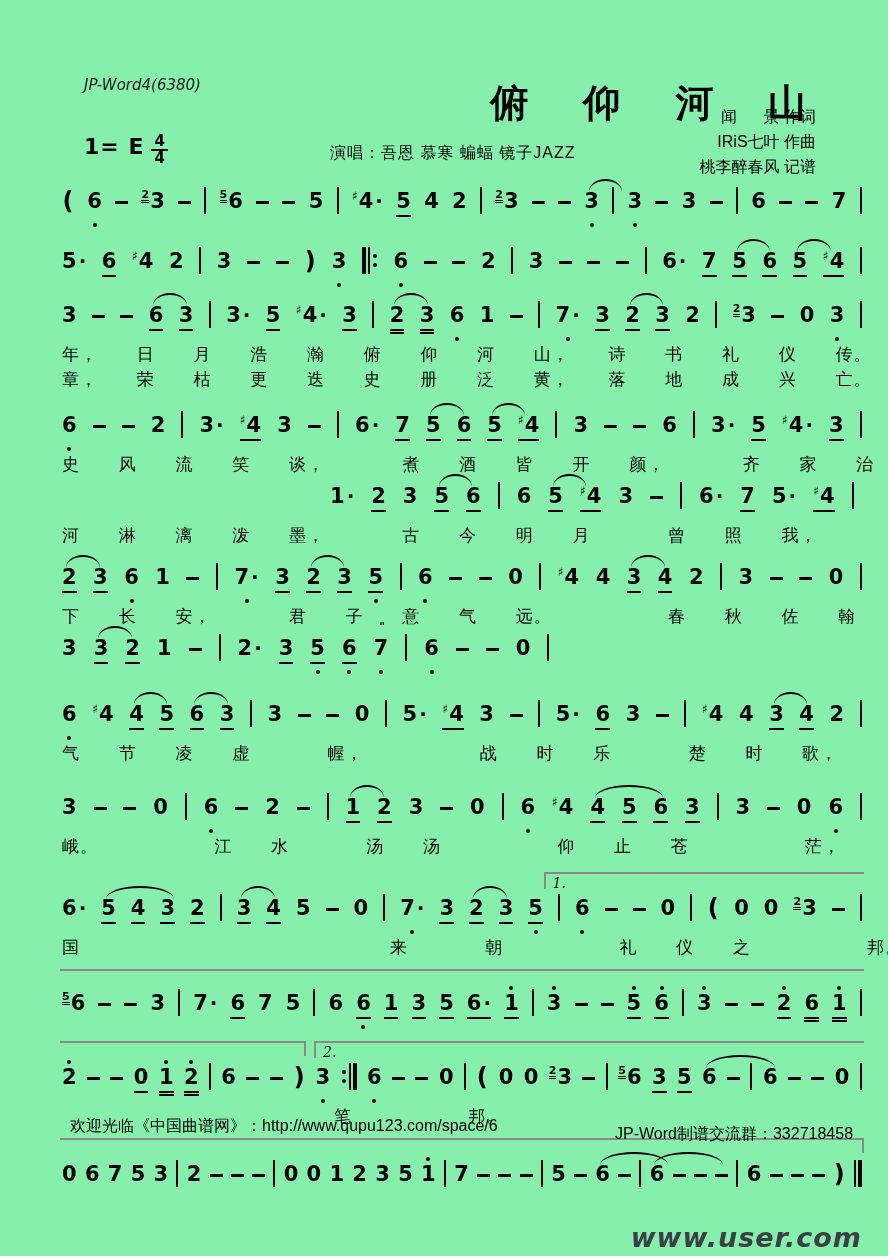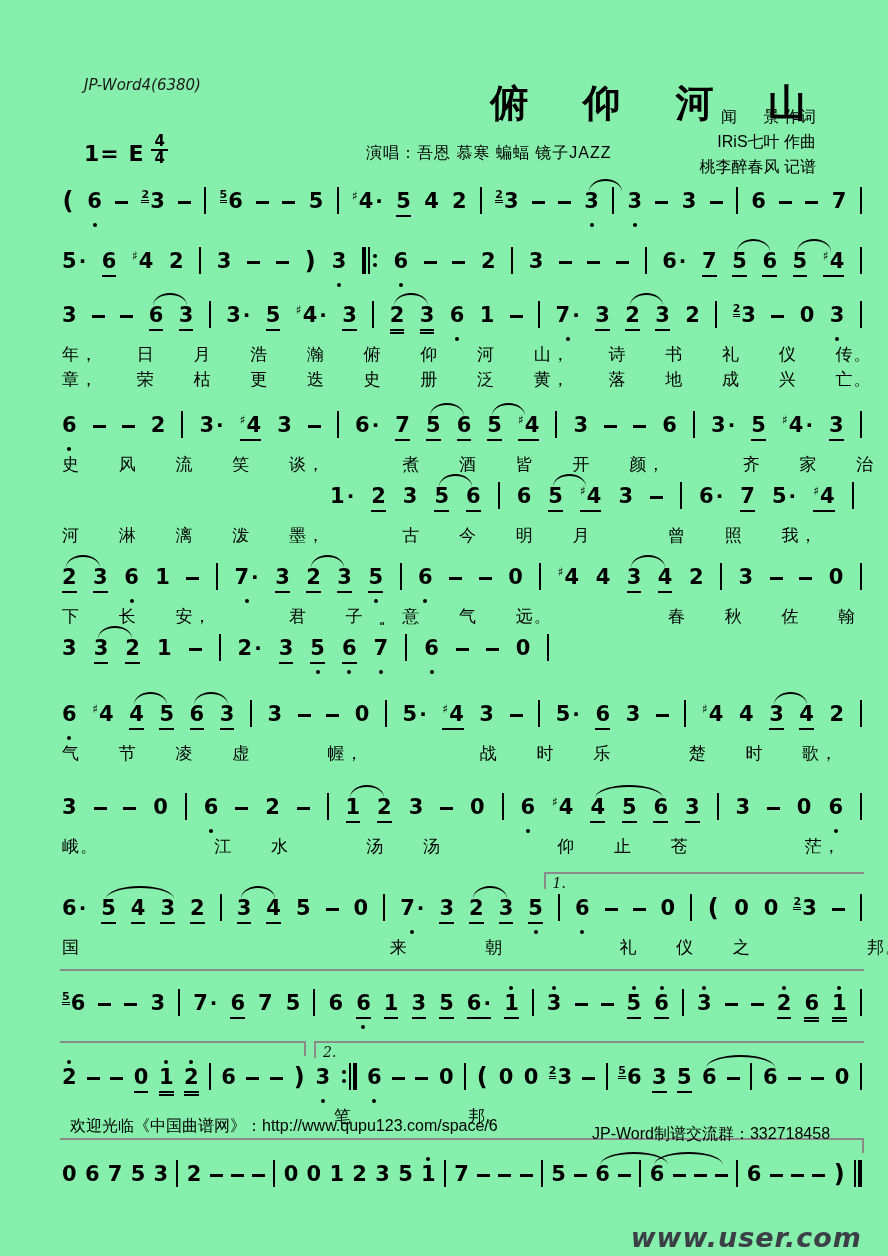--- a/index.html
+++ b/index.html
@@ -5,27 +5,27 @@
   html,body{margin:0;padding:0;}
   body{width:888px;height:1256px;background:#f6f6f4;overflow:hidden;
        font-family:"Liberation Sans",sans-serif;color:#000;position:relative;}
   .page{position:absolute;inset:0;background:#86efac;}
 
   
   .hdr-mark{position:absolute;left:84px;top:76px;font-style:italic;font-size:15px;color:#1a1a1a;
             font-family:"DejaVu Sans",sans-serif;}
   .title{position:absolute;left:0;right:60px;top:78px;text-align:right;
          font-size:38px;font-weight:bold;letter-spacing:22px;}
-  .keysig{position:absolute;left:84px;top:134px;display:flex;align-items:flex-end;gap:7px;
+  .keysig{position:absolute;left:84px;top:134px;display:flex;align-items:flex-start;gap:7px;
           font-family:"DejaVu Sans",sans-serif;font-weight:bold;}
   .keysig .kv{font-size:22px;letter-spacing:1px;}
   .frac{display:inline-flex;flex-direction:column;align-items:center;line-height:1;}
   .frac .fn{font-size:15px;font-weight:bold;padding:0 3px;}
   .frac .fn:first-child{border-bottom:2px solid #000;}
-  .performers{position:absolute;left:330px;top:143px;font-size:16px;letter-spacing:1px;margin-left:36px;}
+  .performers{position:absolute;left:330px;top:143px;font-size:16px;letter-spacing:1px;}
   .credits{position:absolute;right:72px;top:104px;text-align:right;font-size:16px;line-height:25px;}
   .credits div{white-space:pre;}
 
   
   #score{position:absolute;left:62px;top:182px;width:800px;}
   .g{position:relative;}
   .notes-row{display:flex;justify-content:space-between;align-items:flex-start;}
   .notes-row.sub{justify-content:flex-start;gap:17px;}
   .g4 .notes-row.sub{margin-left:268px;}
   .g5 .notes-row.sub{margin-left:0;}
@@ -71,21 +71,21 @@
   .g8 .volta{top:-17px;left:60.2%;right:-2px;}
   .g9 .topline{position:absolute;top:-15px;left:-2px;right:-2px;border-top:2px solid #8a8a8a;}
   .g10 .cont1{position:absolute;top:-17px;left:-2px;width:30.5%;height:13px;
               border-top:2px solid #8a8a8a;border-right:2px solid #8a8a8a;}
   .g10 .volta{top:-17px;left:31.5%;right:-2px;}
   .g11 .cont2{position:absolute;top:-17px;left:-2px;right:-2px;height:13px;
               border-top:2px solid #8a8a8a;border-right:2px solid #8a8a8a;}
 
   
   .footer-left{position:absolute;left:70px;top:1112px;font-size:16px;line-height:28px;}
-  .footer-right{position:absolute;left:592px;top:1124px;font-size:16px;}
+  .footer-right{position:absolute;left:615px;top:1124px;font-size:16px;}
   .pageno{position:absolute;left:0;right:0;top:1204px;text-align:center;font-size:16px;
           font-family:"DejaVu Sans",sans-serif;color:#222;}
   .wm-bottom{position:absolute;right:26px;top:1222px;font-size:27px;font-weight:bold;
              font-style:italic;color:#3a4046;font-family:"DejaVu Sans",sans-serif;letter-spacing:1px;}
 </style>
 </head>
 <body>
 
 <div class="page">
 

